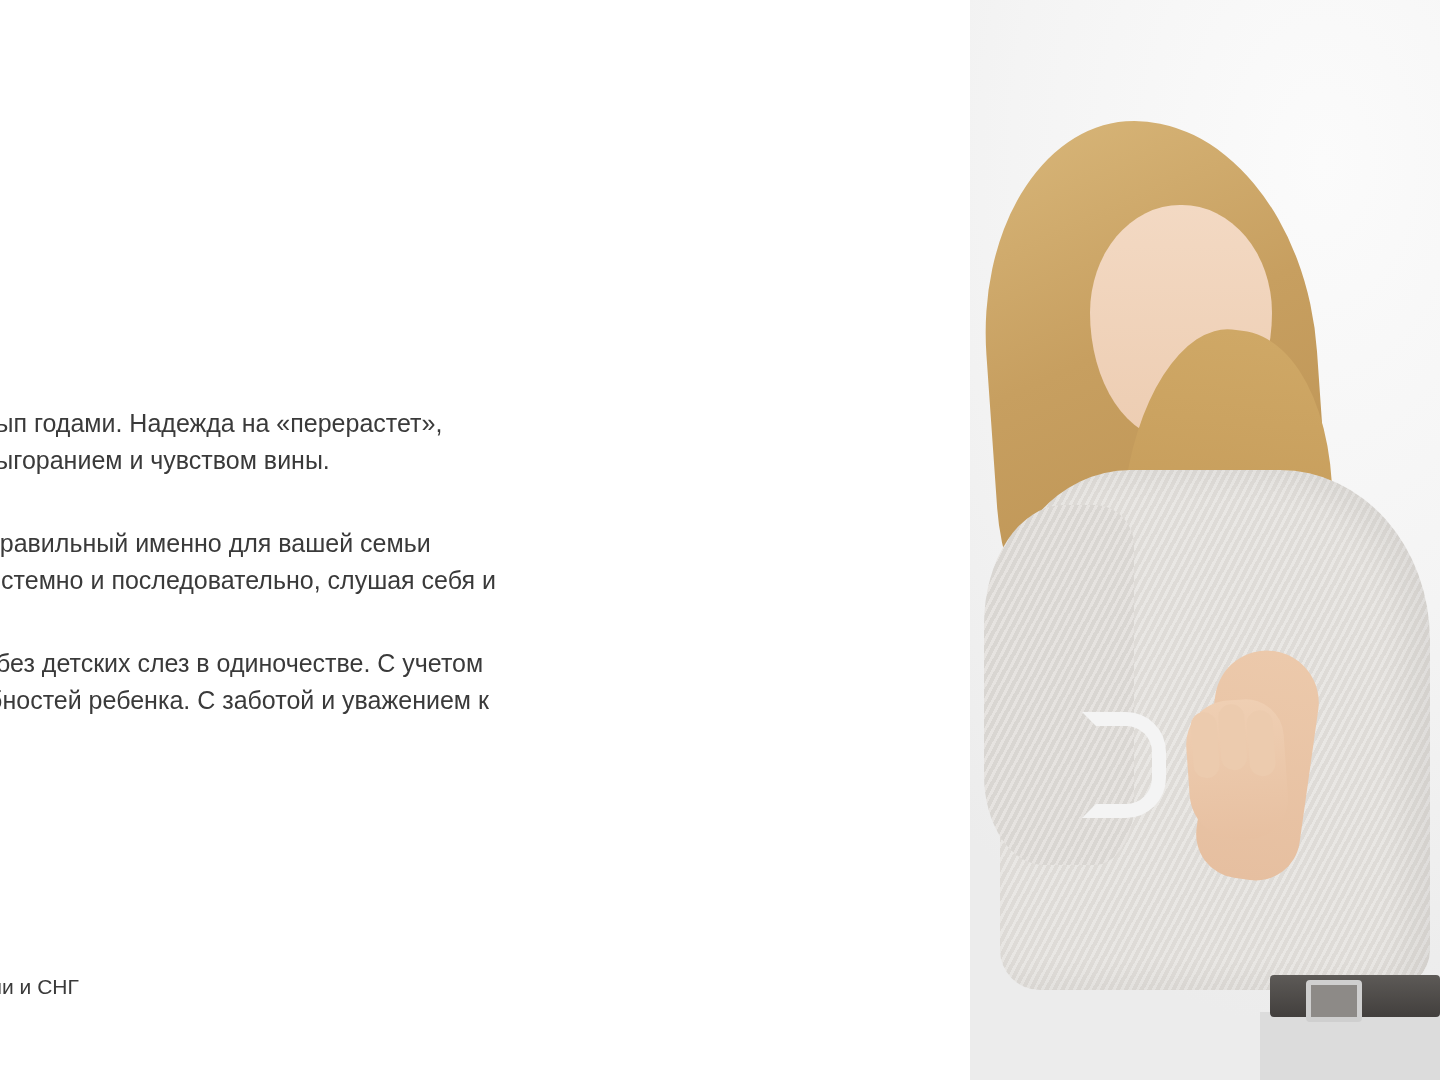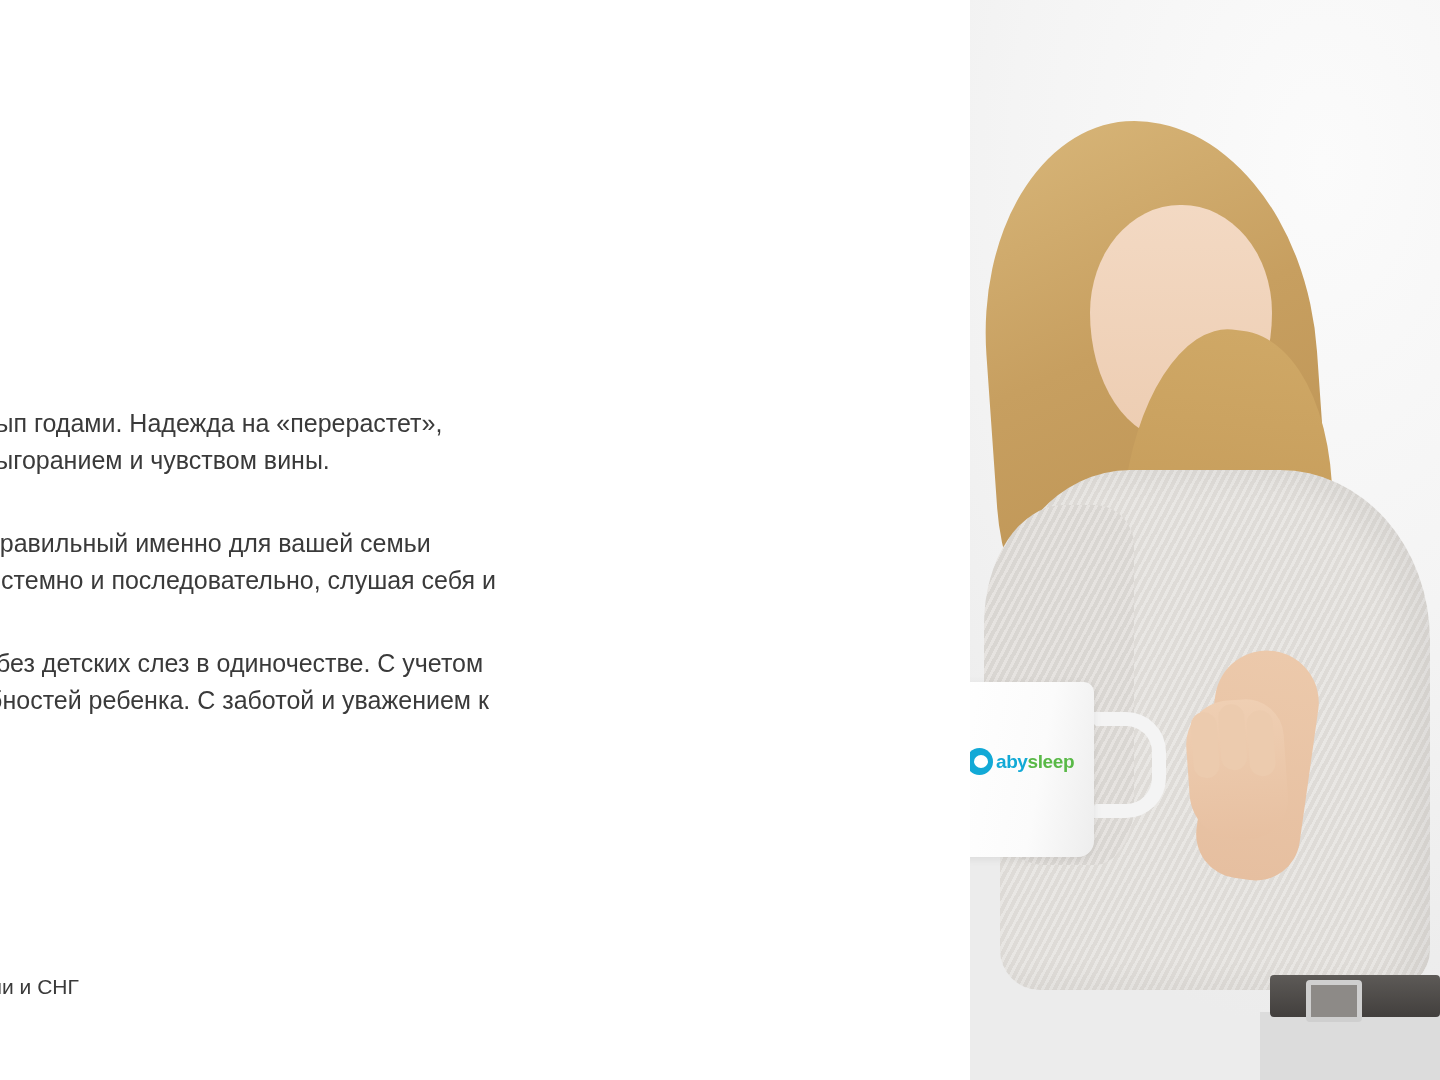--- a/index.html
+++ b/index.html
@@ -293,26 +293,20 @@
 
     <div class="hair"></div>
     <div class="face"></div>
     <div class="neck"></div>
     <div class="hair-strand"></div>
 
     <div class="sweater"></div>
     <div class="shoulder-left"></div>
 
     <div class="mug-handle"></div>
-    <div class="mug">
-      <div class="mug-logo">
-        <span class="mug-logo-mark"></span>
-        <span class="mug-logo-text"><span class="blue">aby</span><span>sleep</span></span>
-      </div>
-    </div>
 
     <div class="forearm"></div>
     <div class="hand">
       <div class="finger" style="left:6px; top:10px;"></div>
       <div class="finger" style="left:34px; top:4px;"></div>
       <div class="finger" style="left:62px; top:12px;"></div>
     </div>
 
     <div class="jeans"></div>
     <div class="belt">

